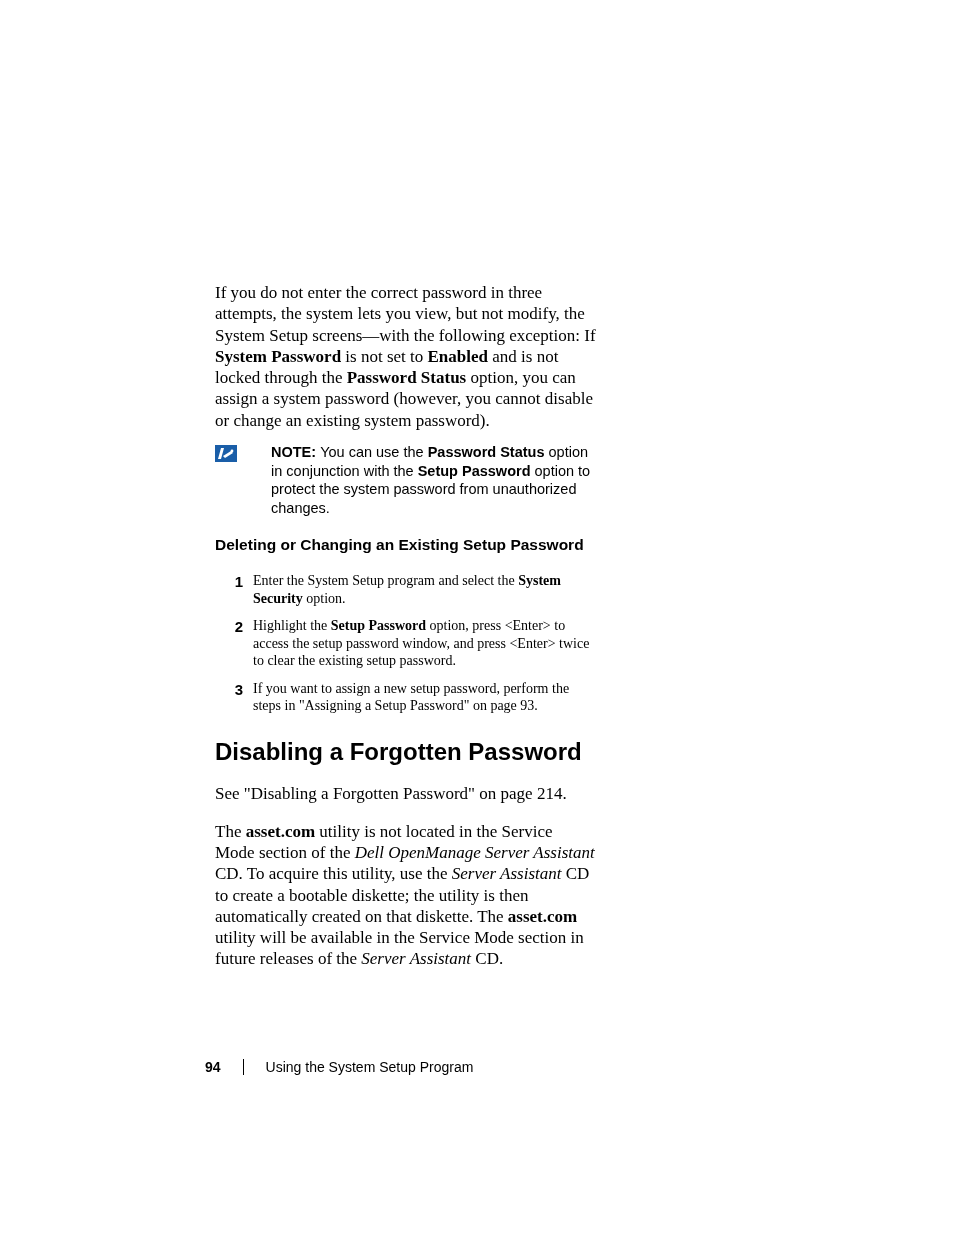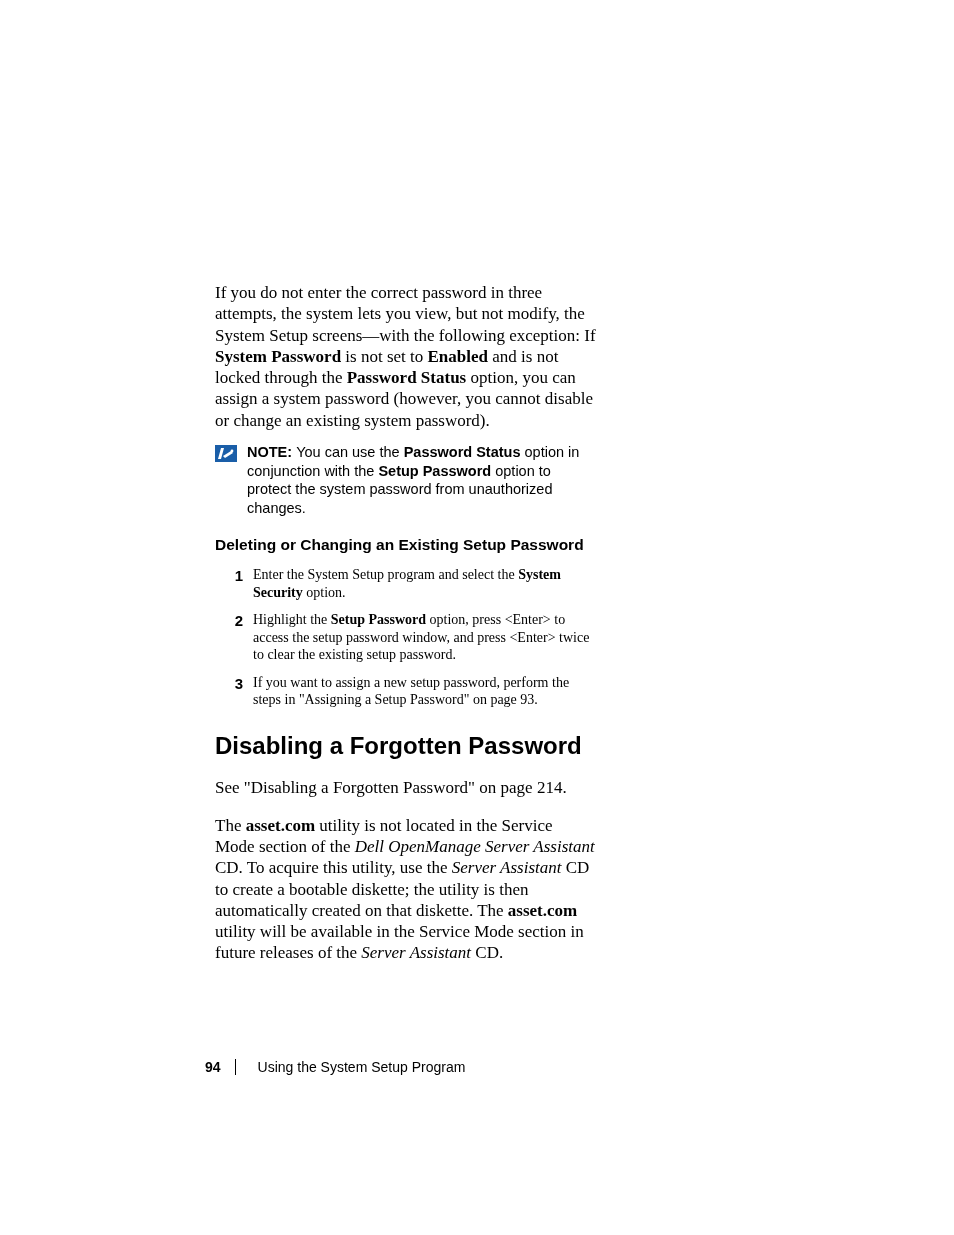--- a/index.html
+++ b/index.html
@@ -30,29 +30,30 @@
     width: 22px;
     height: 17px;
     margin-right: 10px;
     margin-top: 2px;
     flex-shrink: 0;
   }
   .note-text {
     font-family: Arial, Helvetica, sans-serif;
     font-size: 14.5px;
     line-height: 1.3;
+    margin-left: 24px;
   }
   .note-label {
     font-weight: bold;
   }
   .h3 {
     font-family: Arial, Helvetica, sans-serif;
     font-weight: bold;
     font-size: 15.5px;
-    margin: 18px 0 12px 0;
+    margin: 18px 0 18px 0;
   }
   .ol {
     list-style: none;
     padding: 0;
     margin: 0 0 16px 0;
   }
   .ol-item {
     display: flex;
     align-items: flex-start;
     margin-bottom: 10px;
@@ -84,21 +85,21 @@
     position: absolute;
     left: 205px;
     bottom: 160px;
     font-family: Arial, Helvetica, sans-serif;
     font-size: 14px;
     display: flex;
     align-items: center;
   }
   .footer-num {
     font-weight: bold;
-    margin-right: 14px;
+    margin-right: 22px;
   }
   .footer-sep {
     border-left: 1px solid #000;
     height: 16px;
     margin-right: 22px;
   }
   b { font-weight: bold; }
   i { font-style: italic; }
   .sans-b { font-family: Arial, Helvetica, sans-serif; font-weight: bold; }
 </style>

